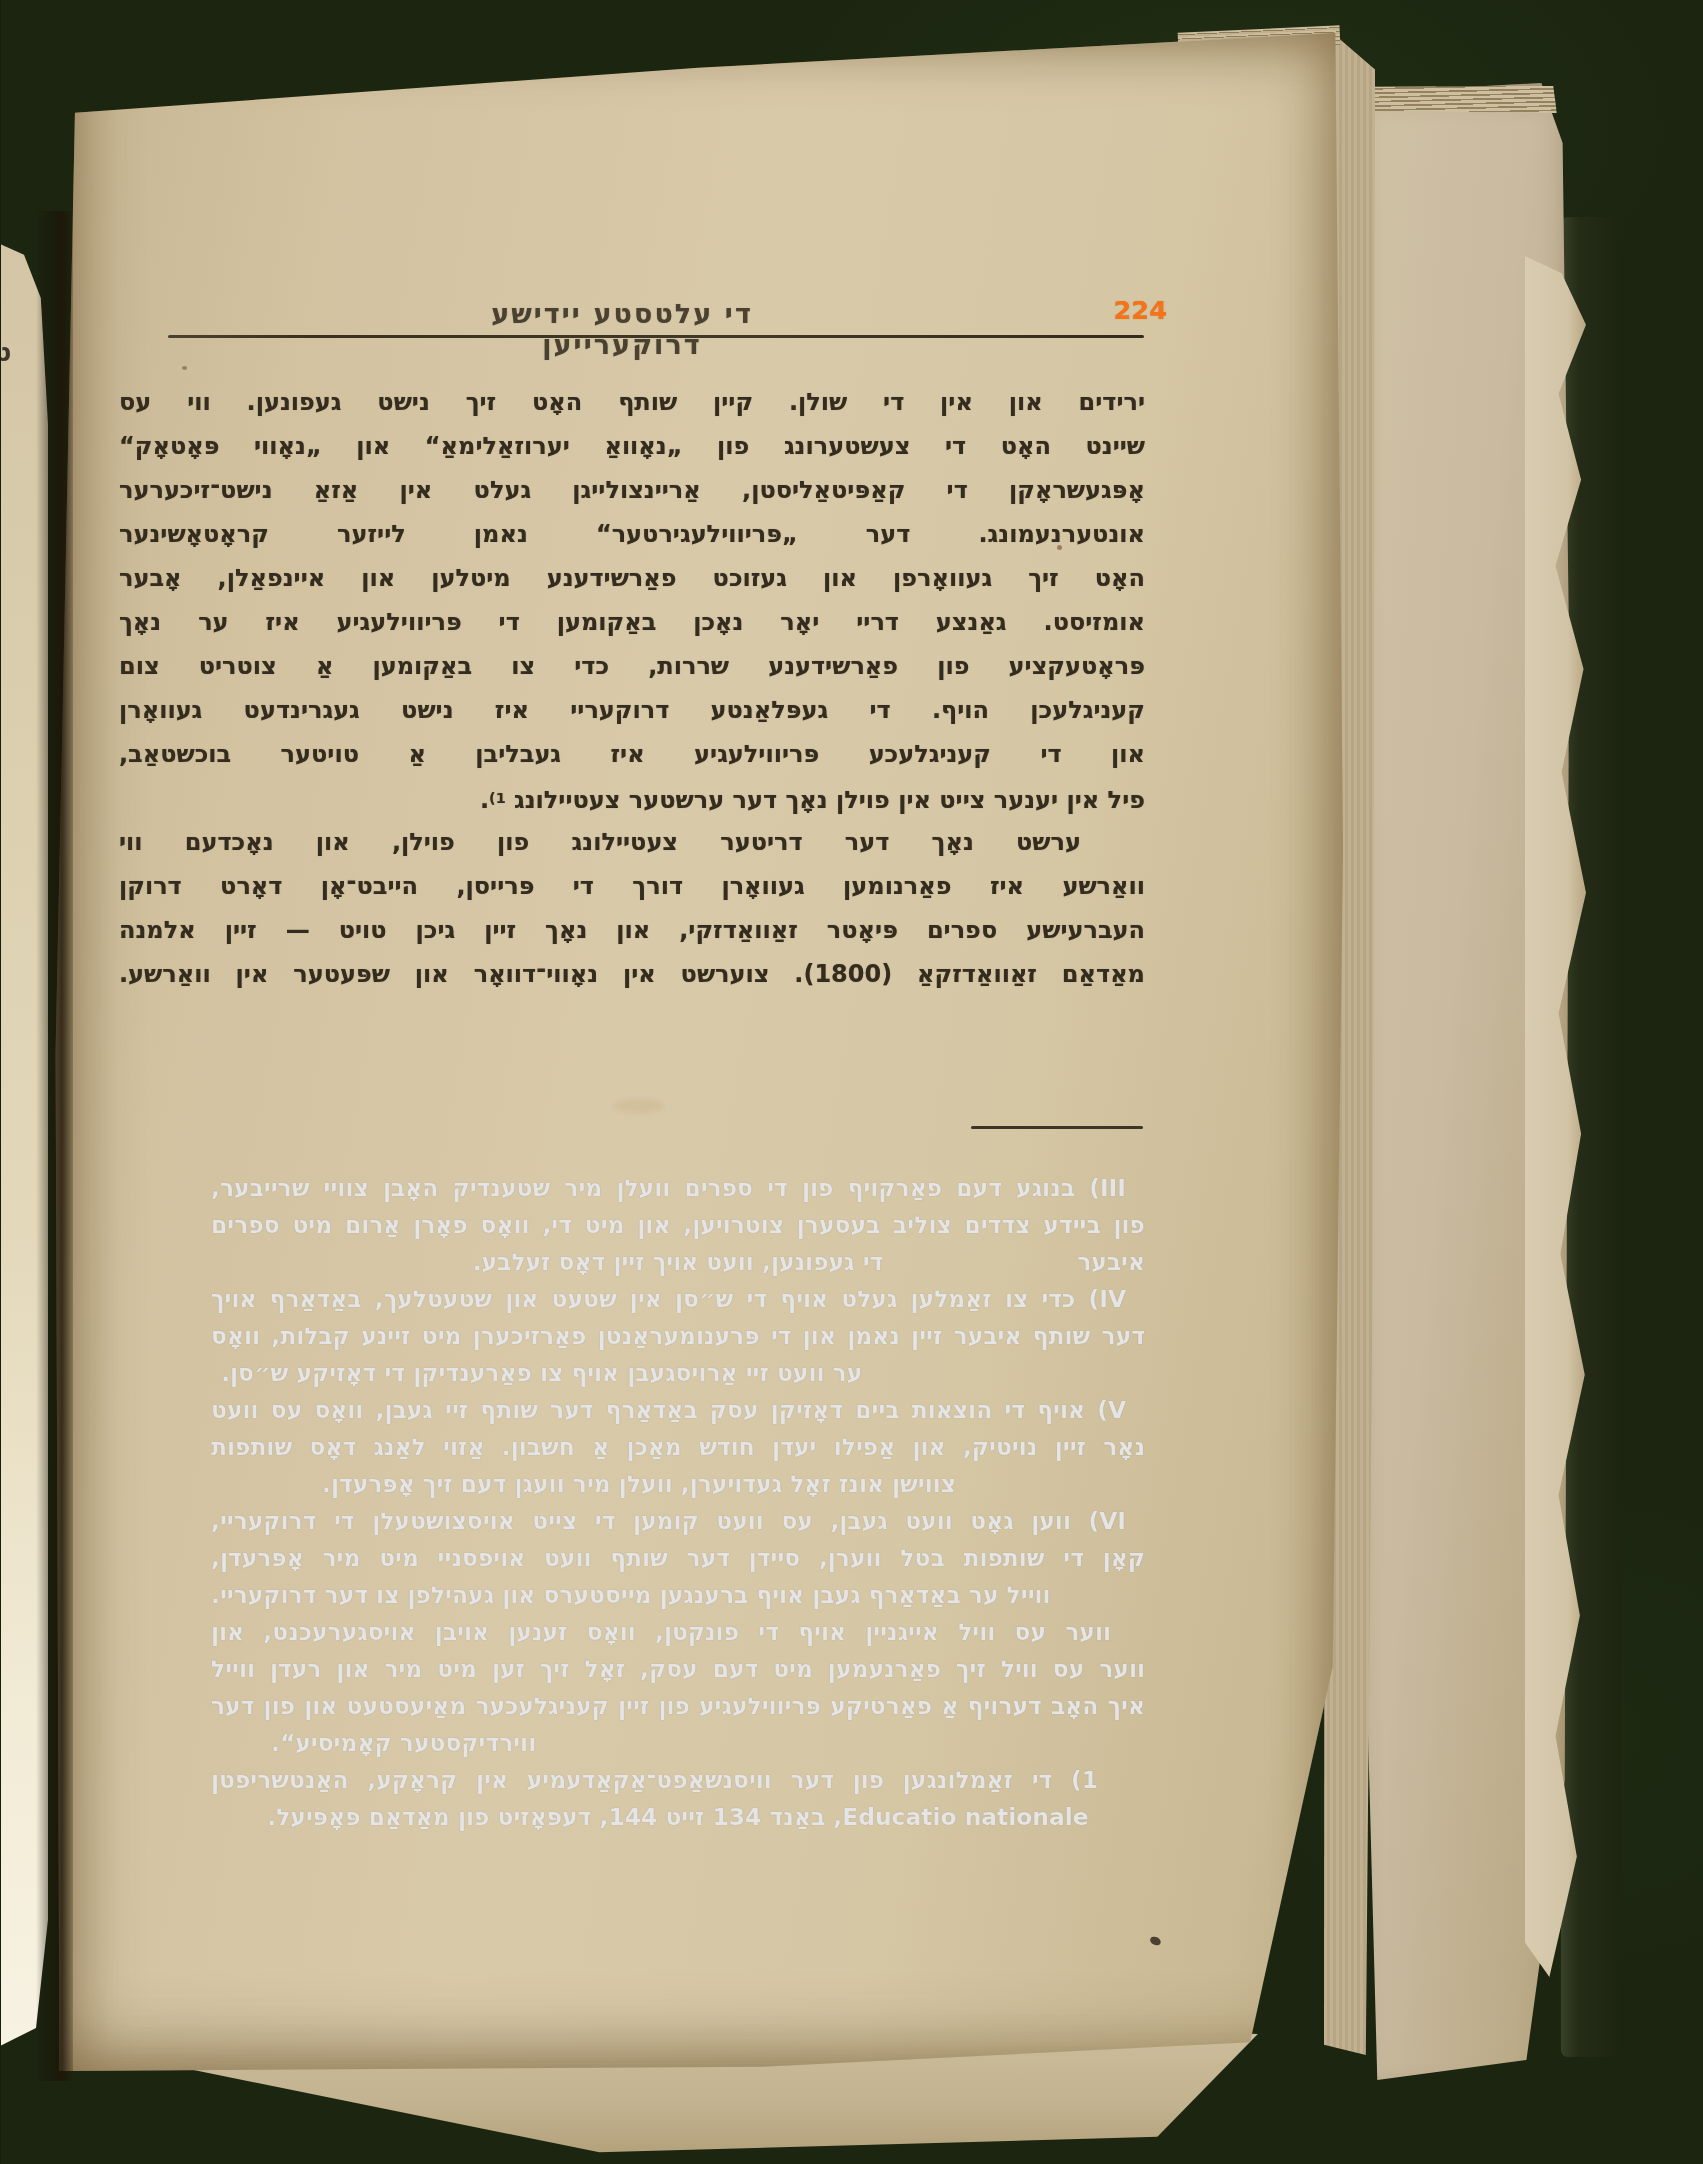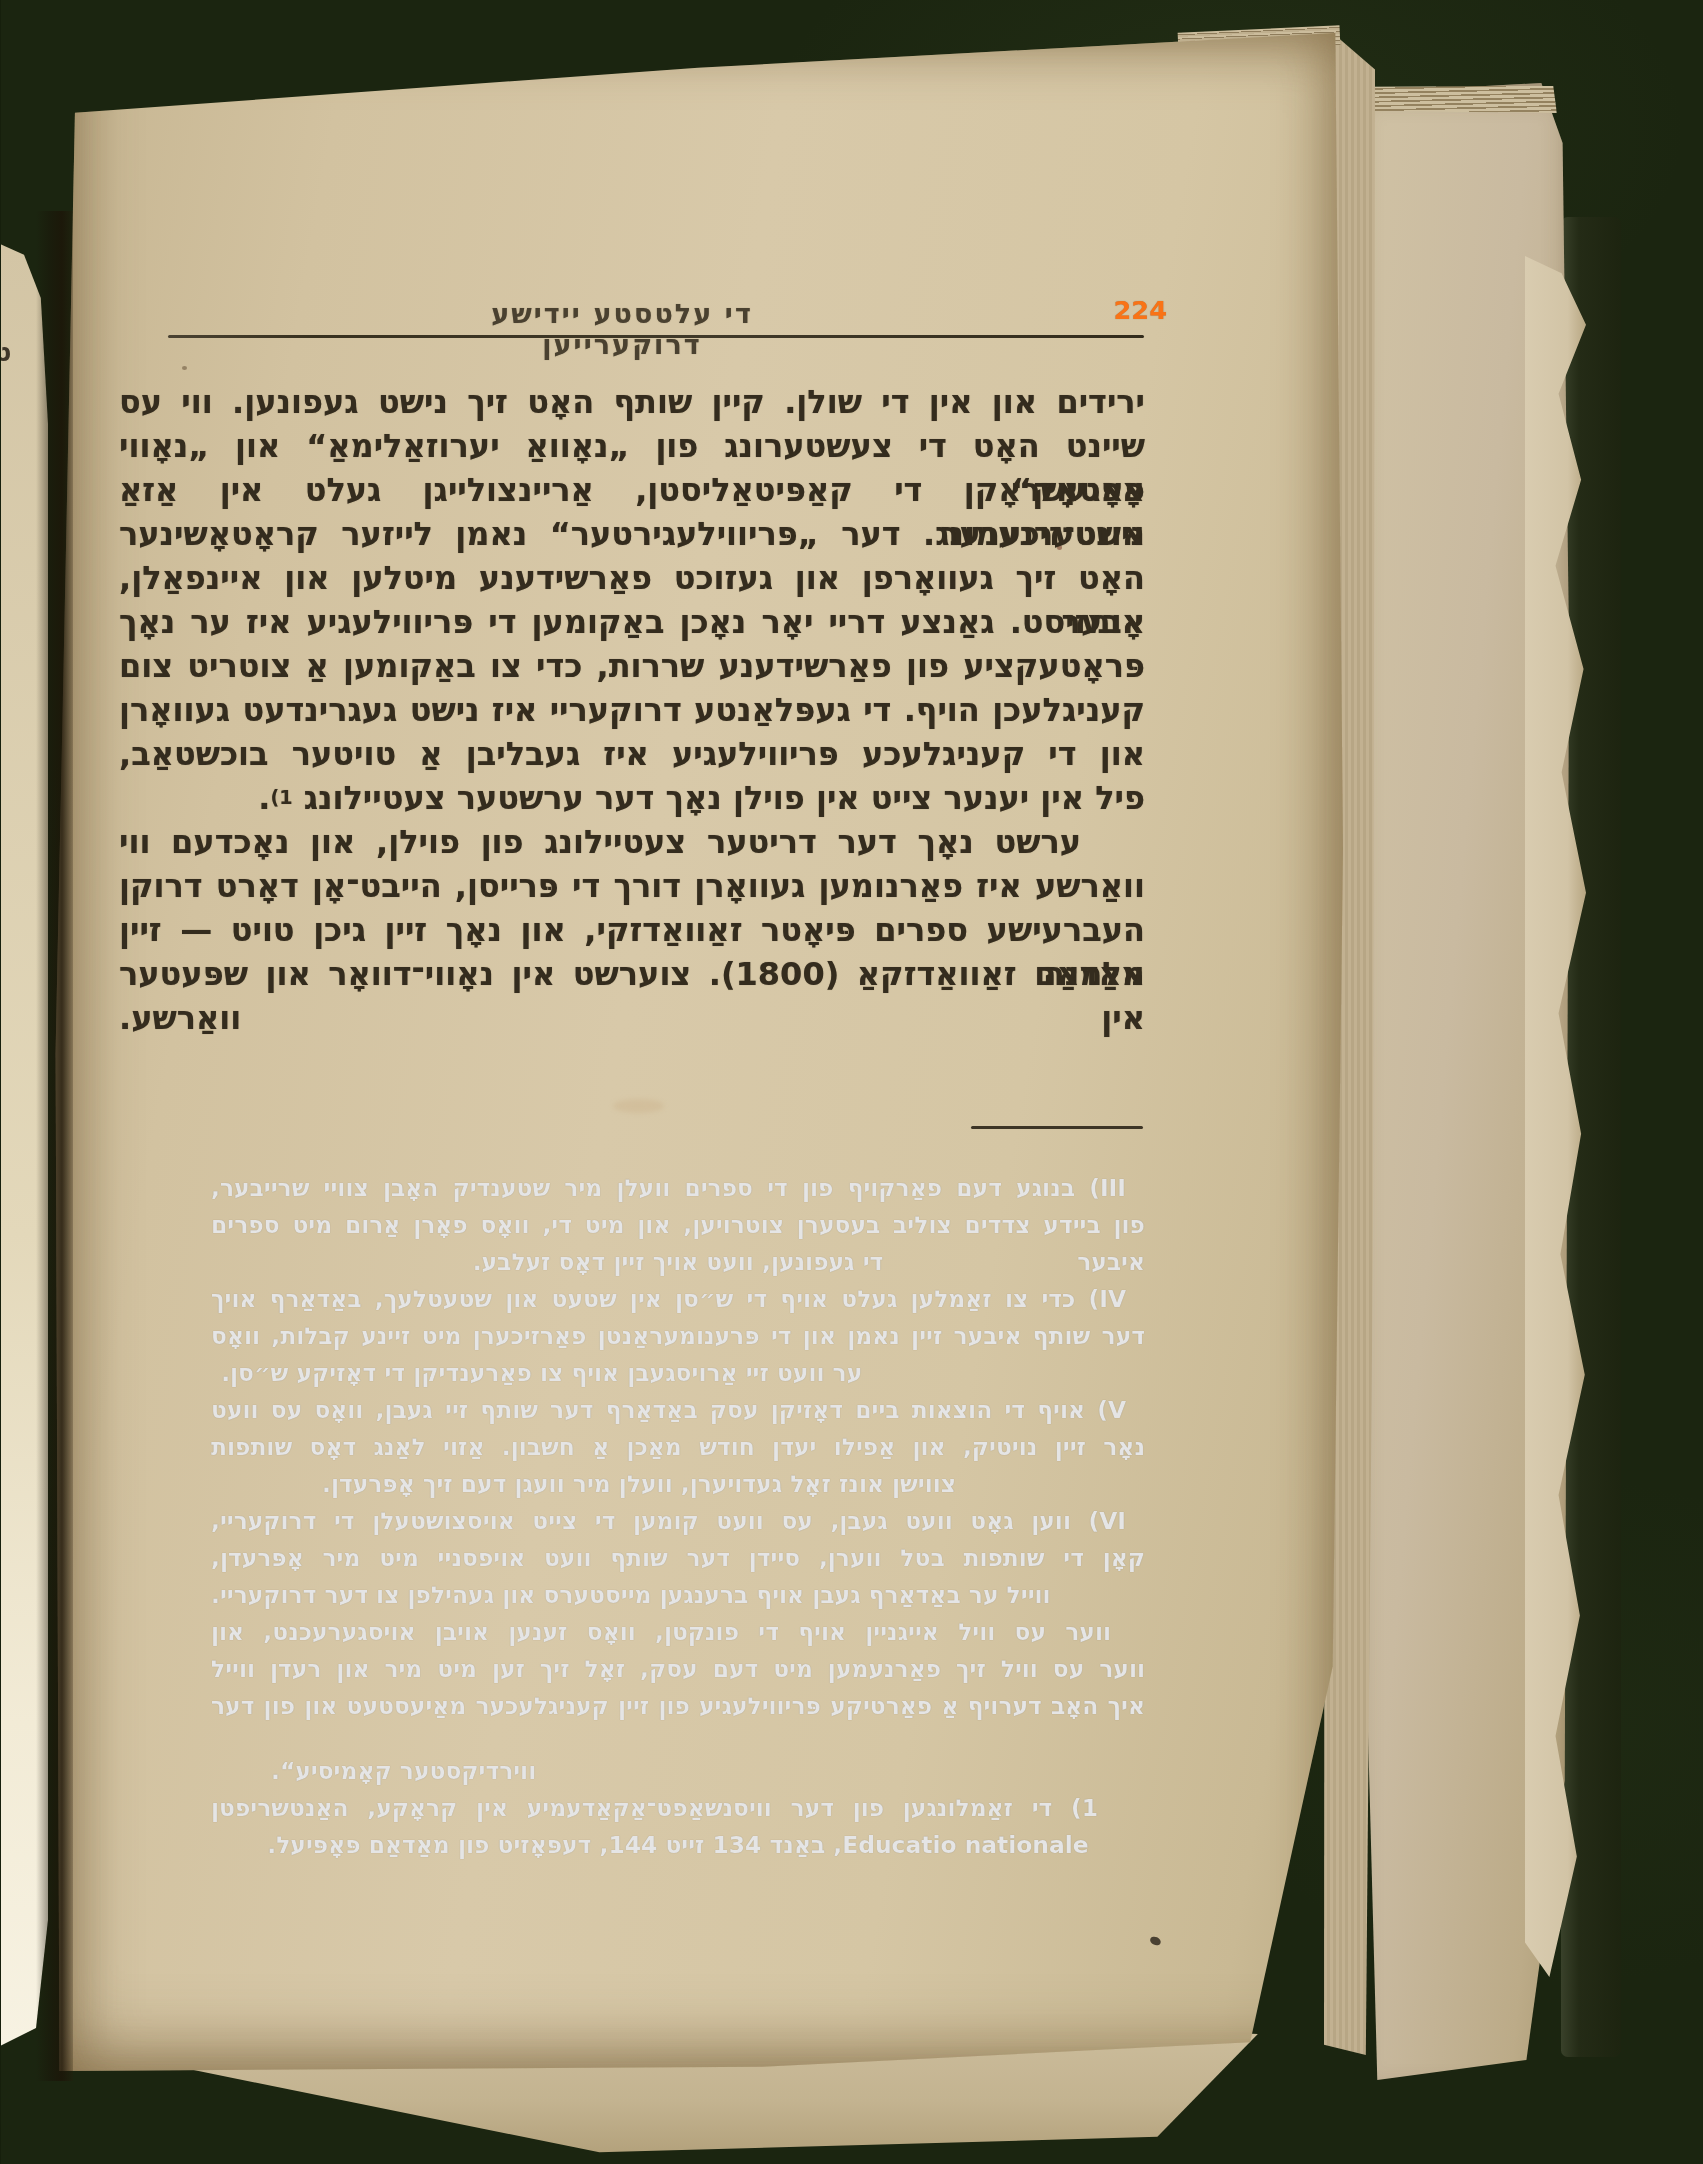--- a/index.html
+++ b/index.html
@@ -103,21 +103,21 @@
     font-size:25.6px;font-weight:700;color:#f97316;
     text-shadow:0 0 0.9px rgba(70,58,38,.5);
   }
   .header-rule{
     position:absolute;left:168px;top:335px;width:976px;height:3.4px;
     background:linear-gradient(90deg,#4a4232 0,#38311f 15%,#403929 55%,#332c1c 100%);
     border-radius:1.7px;
   }
   .body-block{
     position:absolute;left:119px;top:380px;width:1026px;
-    direction:rtl;font-weight:700;font-size:32px;
+    direction:rtl;font-weight:700;font-size:24px;
     color:#342c1e;text-shadow:0 0 0.9px rgba(62,52,32,.45);
   }
   .body-block .bl{line-height:44px;height:44px;text-align:justify;text-align-last:justify;overflow:visible;white-space:nowrap;}
   .body-block .bl.jl{white-space:normal;}
   .fn-separator{
     position:absolute;left:971px;top:1126px;width:172px;height:3.4px;
     background:#3d3526;border-radius:1.7px;
   }
   .fn-block{
     position:absolute;left:211px;top:1170px;width:934px;
@@ -127,21 +127,21 @@
   .fn-block .fl{line-height:37px;height:37px;text-align:justify;text-align-last:justify;}
   
   .last-right{text-align-last:right !important;}
   .last-left{text-align-last:left !important;}
   .last-center{text-align-last:center !important;}
   .ind22{padding-right:19px;}
   .ind40{padding-right:34px;}
   .ind55{padding-right:47px;}
   .ind75{padding-right:64px;}
   .padl12{padding-left:10.2px;}
-  .padl70{padding-left:60px;margin-top:28px;}
+  .padl70{padding-left:60px;}
   .padl130{padding-left:111px;}
   sup{font-size:60%;vertical-align:5.1px;}
 </style>
 </head>
 <body>
 
 <div class="cloth"></div>
 <div class="cover-fold"></div>
 <div class="under-pages"></div>
 <div class="under-top-edge"></div>

